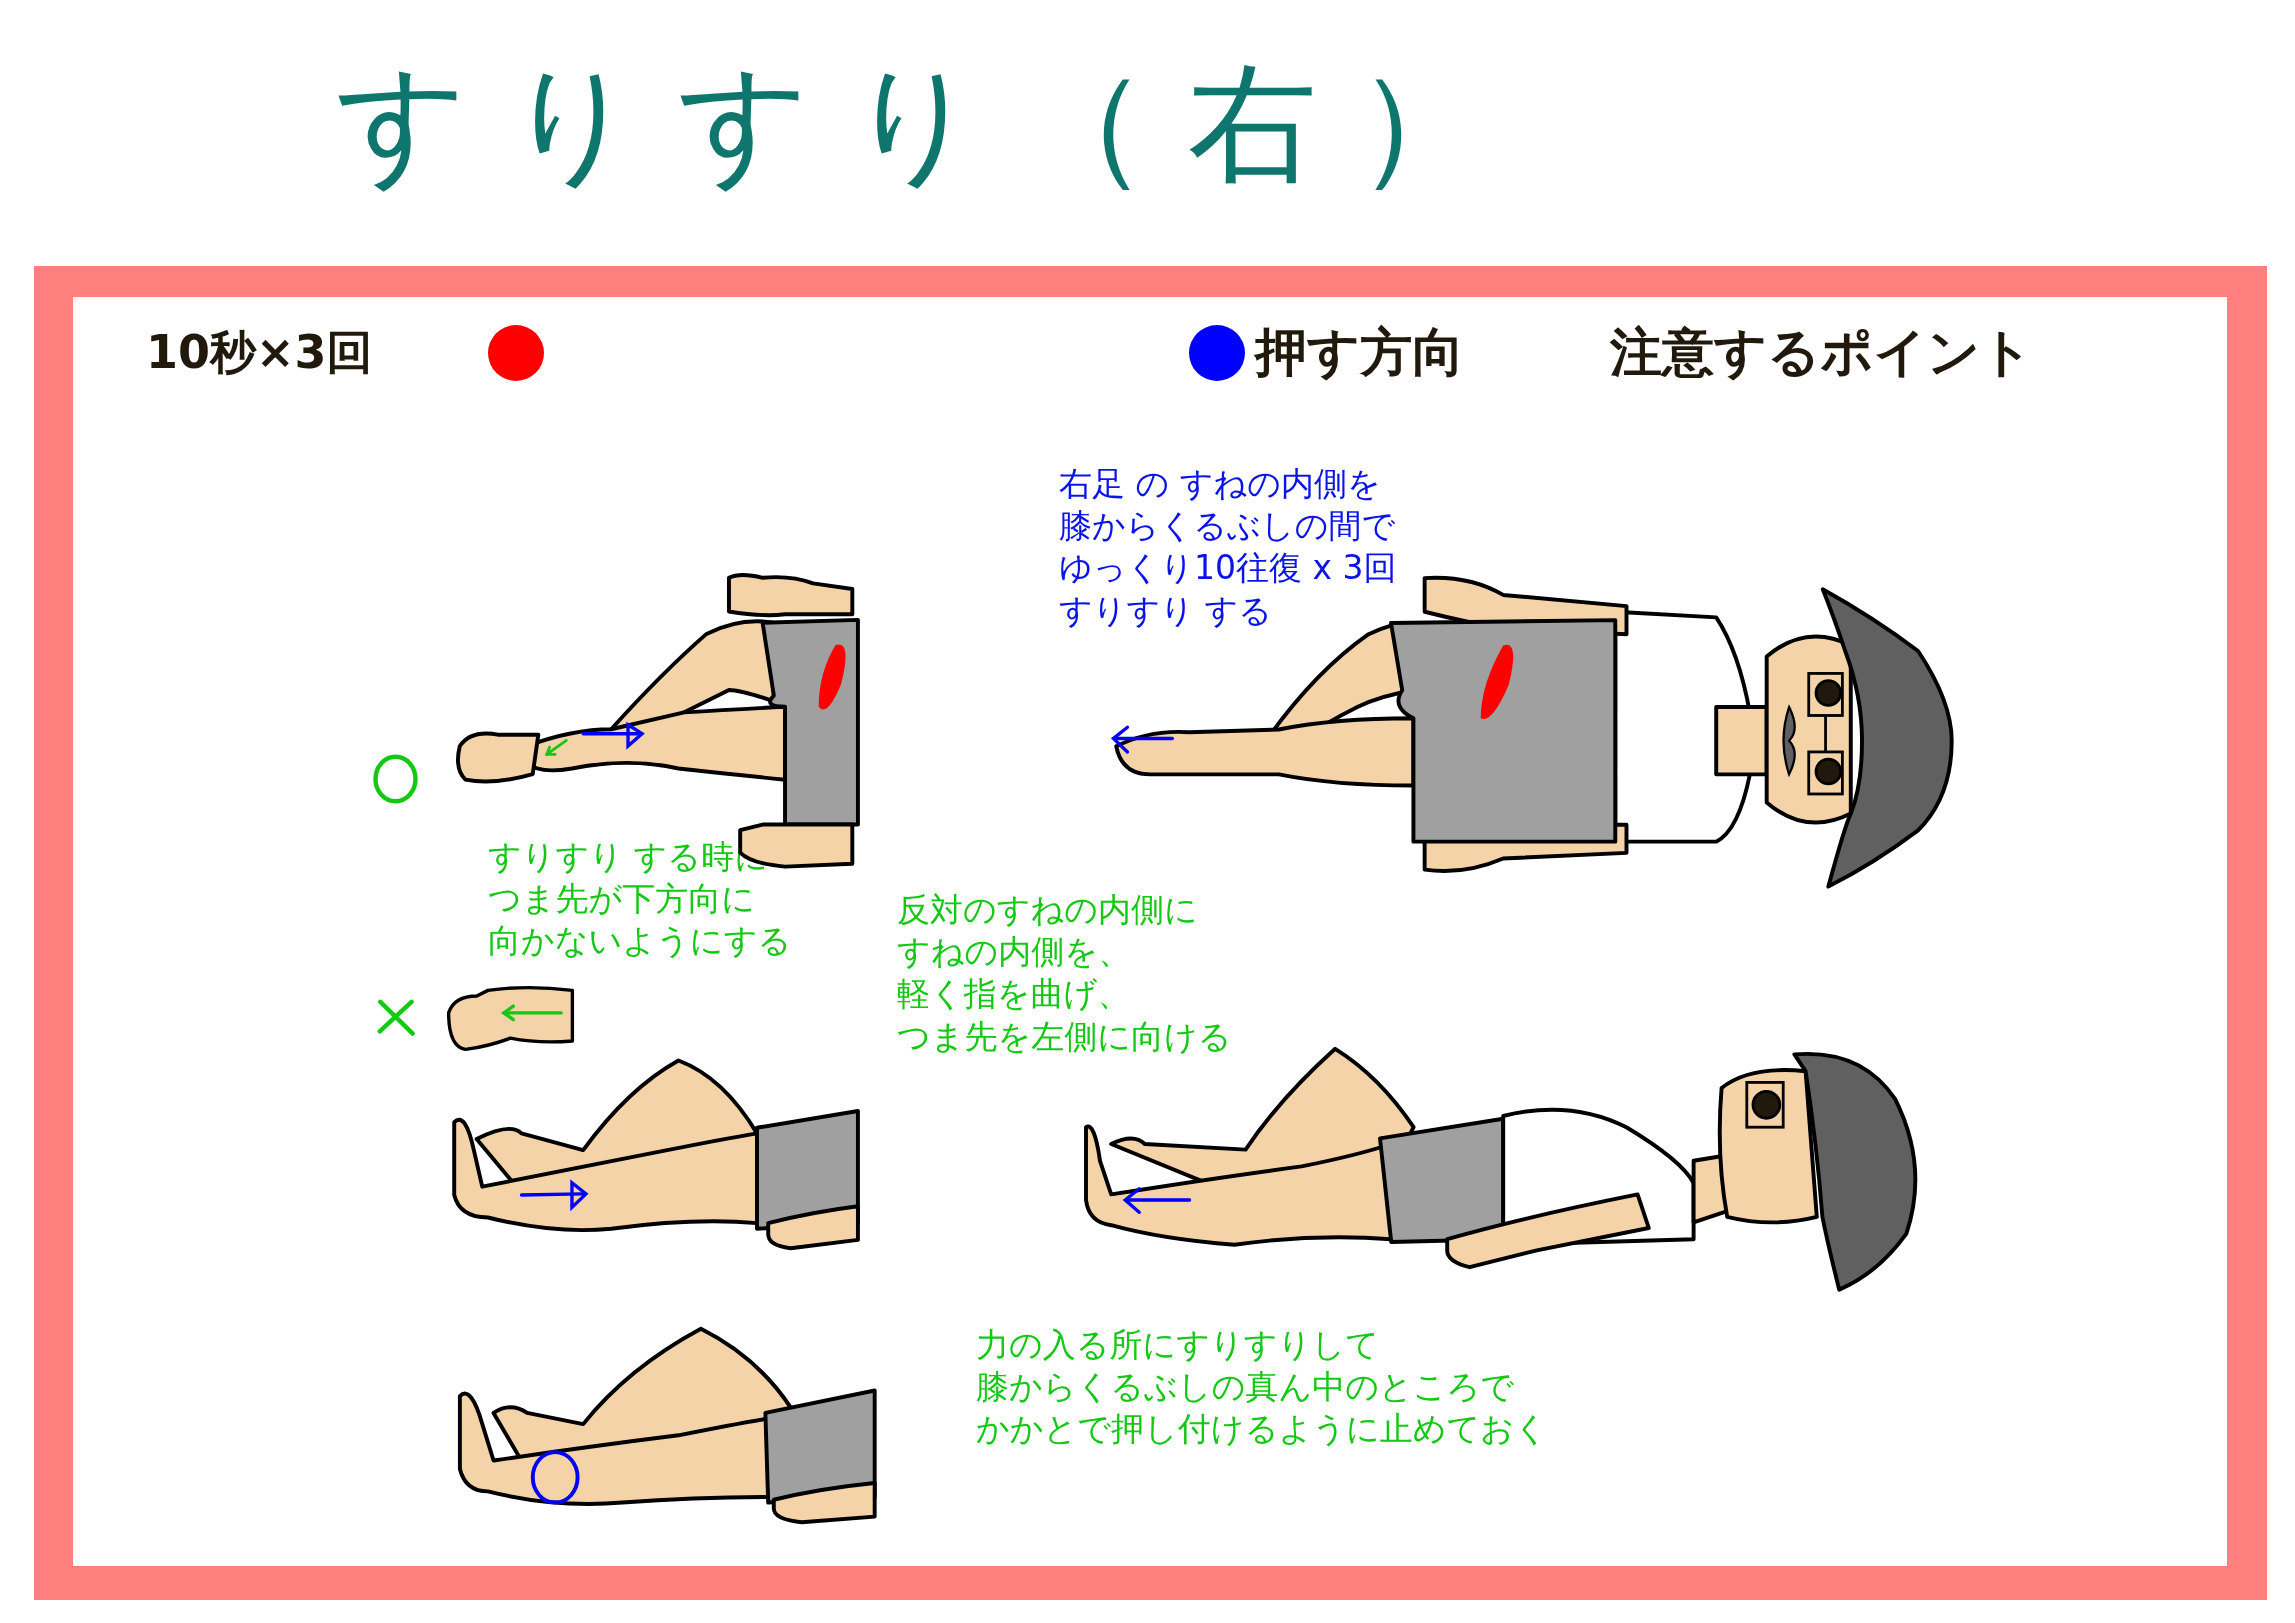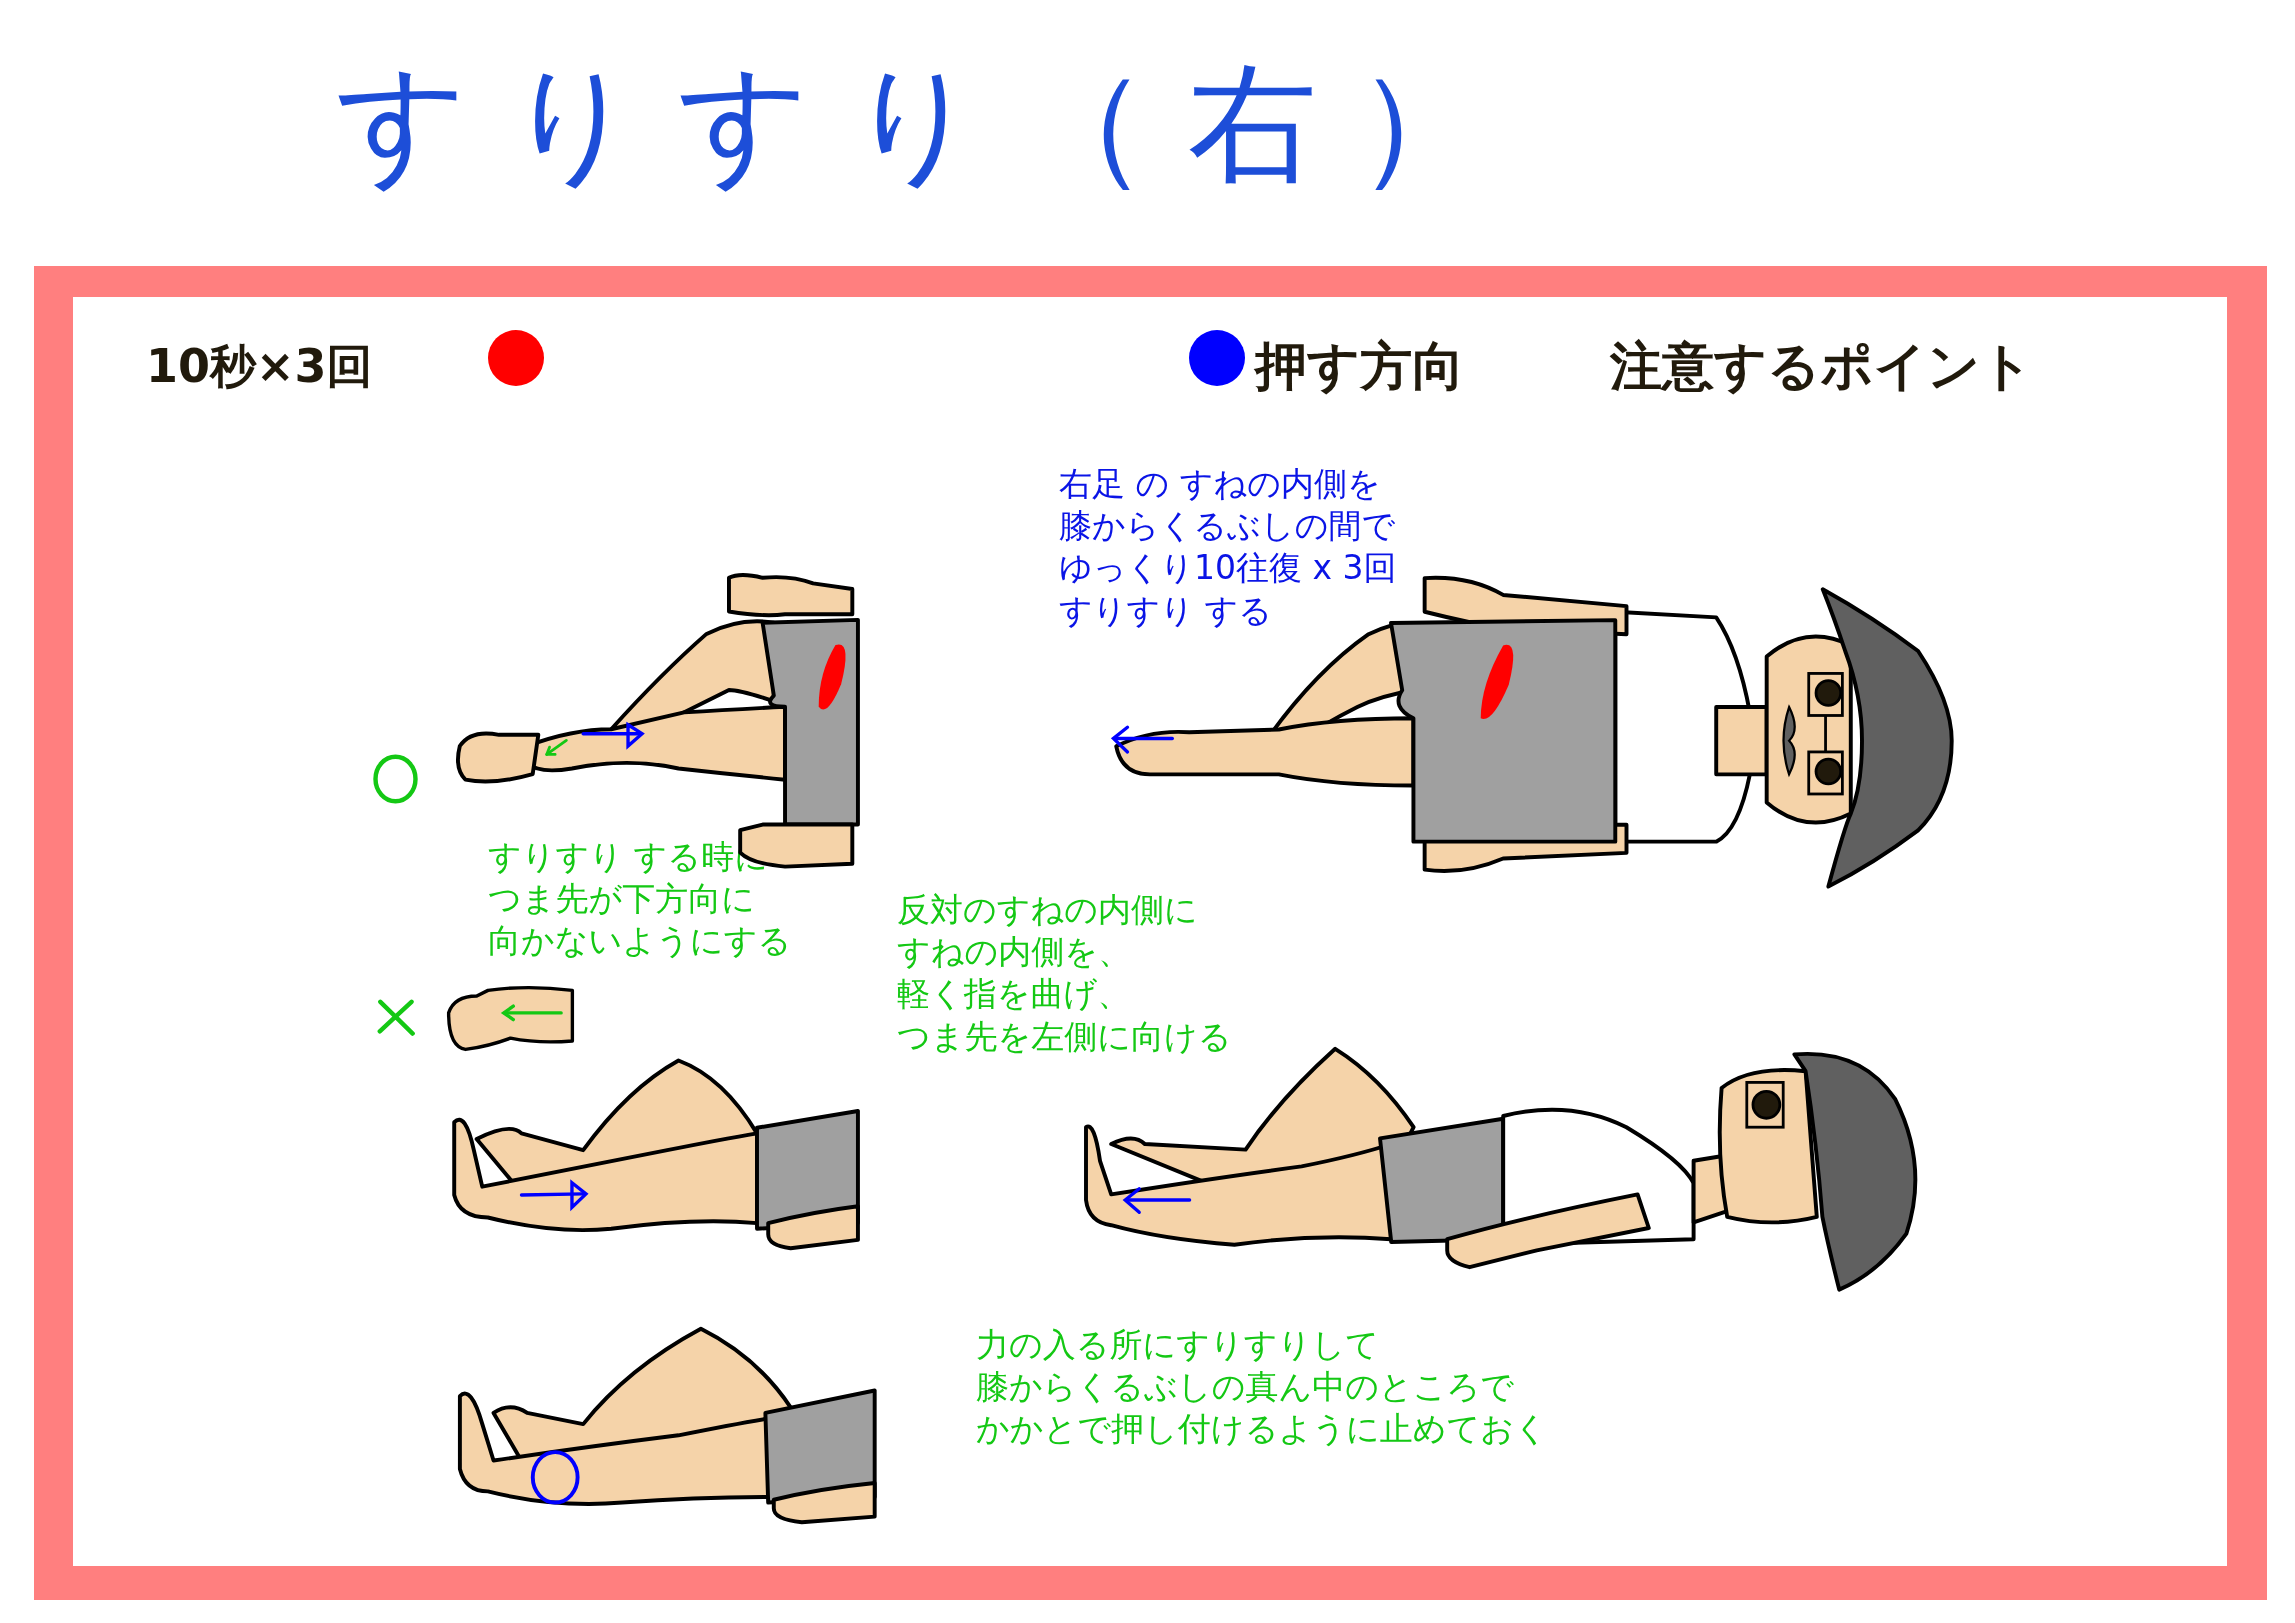--- a/index.html
+++ b/index.html
@@ -2,30 +2,30 @@
 <html style="font-size:9px"><head>
 <meta charset="utf-8">
 <style>
   html, body { margin:0; padding:0; background:#ffffff; }
   body { width:2295px; height:1623px; position:relative; overflow:hidden;
          font-family:"DejaVu Sans", sans-serif; }
 
   
   .title { position:absolute; left:0; top:39px; width:1860px; text-align:center;
            font-family:"DejaVu Sans", sans-serif; font-size:129px; font-weight:normal;
-           letter-spacing:39px; color:#1d4ed8; line-height:168px; }
+           letter-spacing:39px; color:#0f766e; line-height:168px; }
 
   
   .frame { position:absolute; left:34px; top:266px; width:2233px; height:1334px;
            background:#ff7f7f; }
   .frame-inner { position:absolute; left:39px; top:31px; width:2154px; height:1269px;
                  background:#ffffff; }
 
   
-  .legend { position:absolute; top:330px; height:73px; display:flex; align-items:flex-start; }
+  .legend { position:absolute; top:316px; height:73px; display:flex; align-items:center; }
   .legend-text { font-family:"DejaVu Sans", sans-serif; font-weight:bold; color:#211a0c;
                  font-size:52px; line-height:73px; white-space:nowrap; }
   .dot { display:inline-block; width:56px; height:56px; border-radius:50%; margin-right:10px; }
   .reps { left:146px; font-size:46px; }
 
   
   .note { position:absolute; font-family:"DejaVu Sans", sans-serif; line-height:1.28;
           white-space:nowrap; }
   .note .line { display:block; }
   .note-blue { color:#0a14e6; font-size:33px; }

